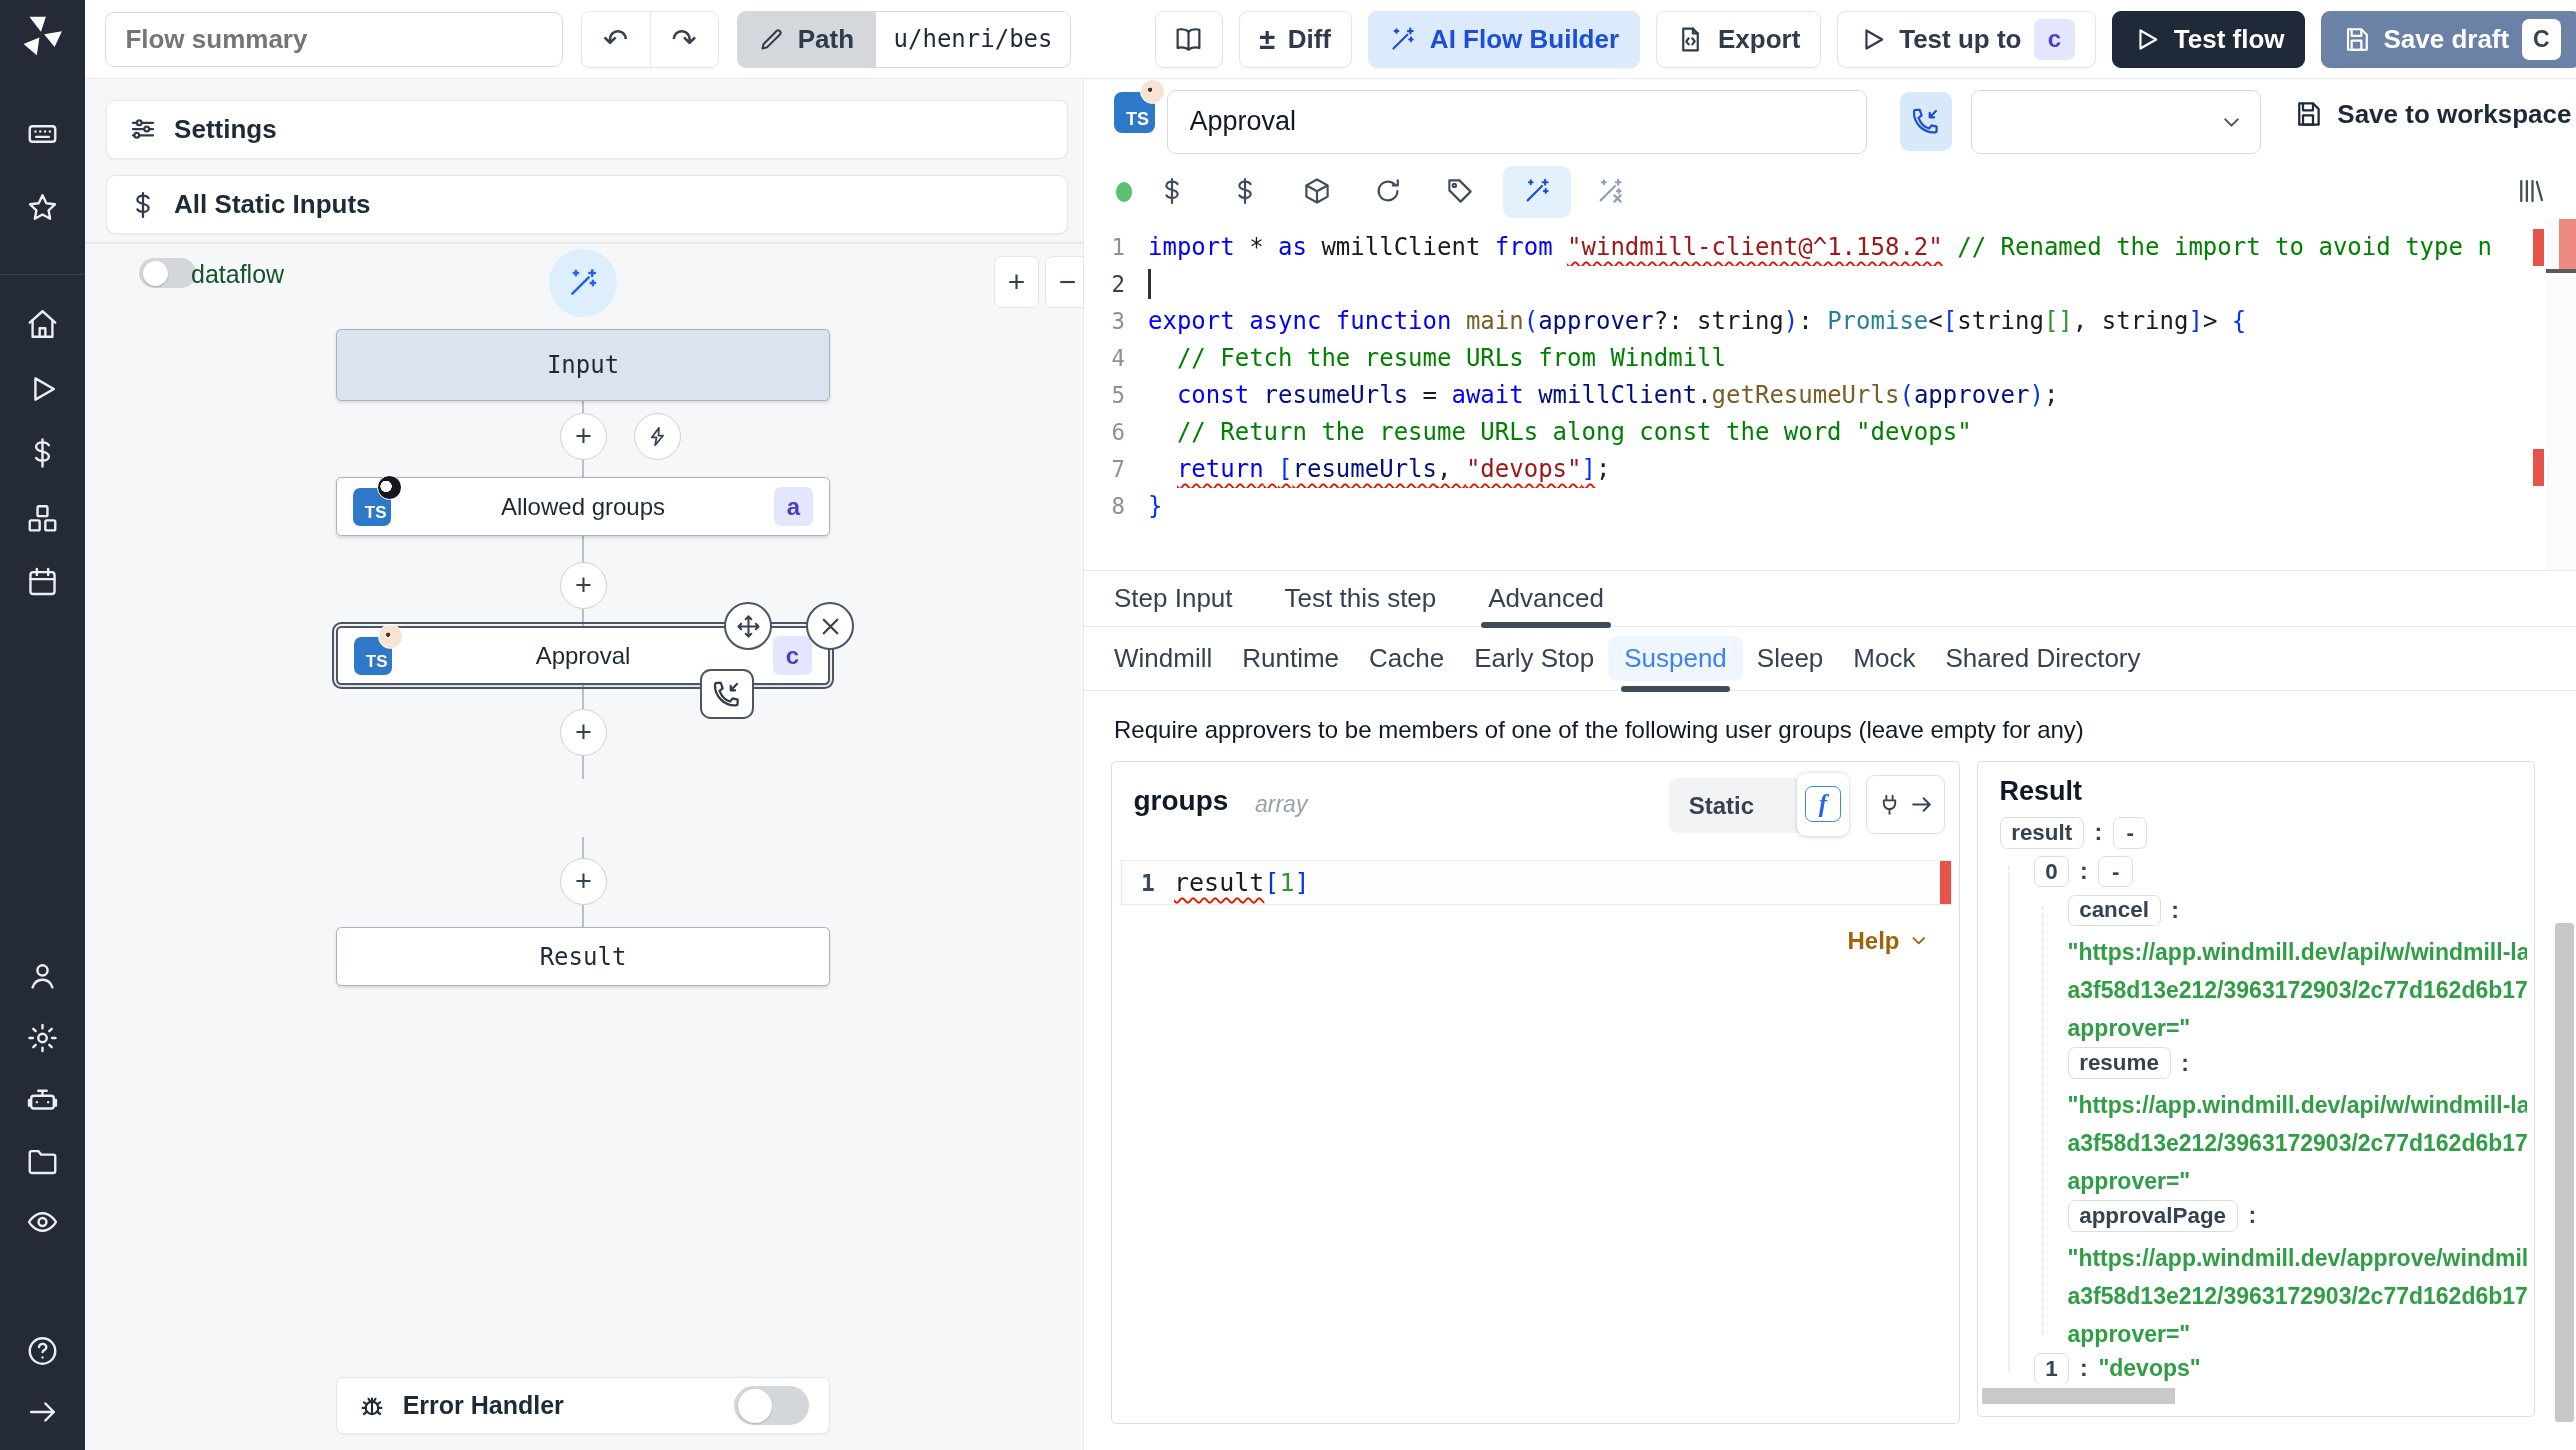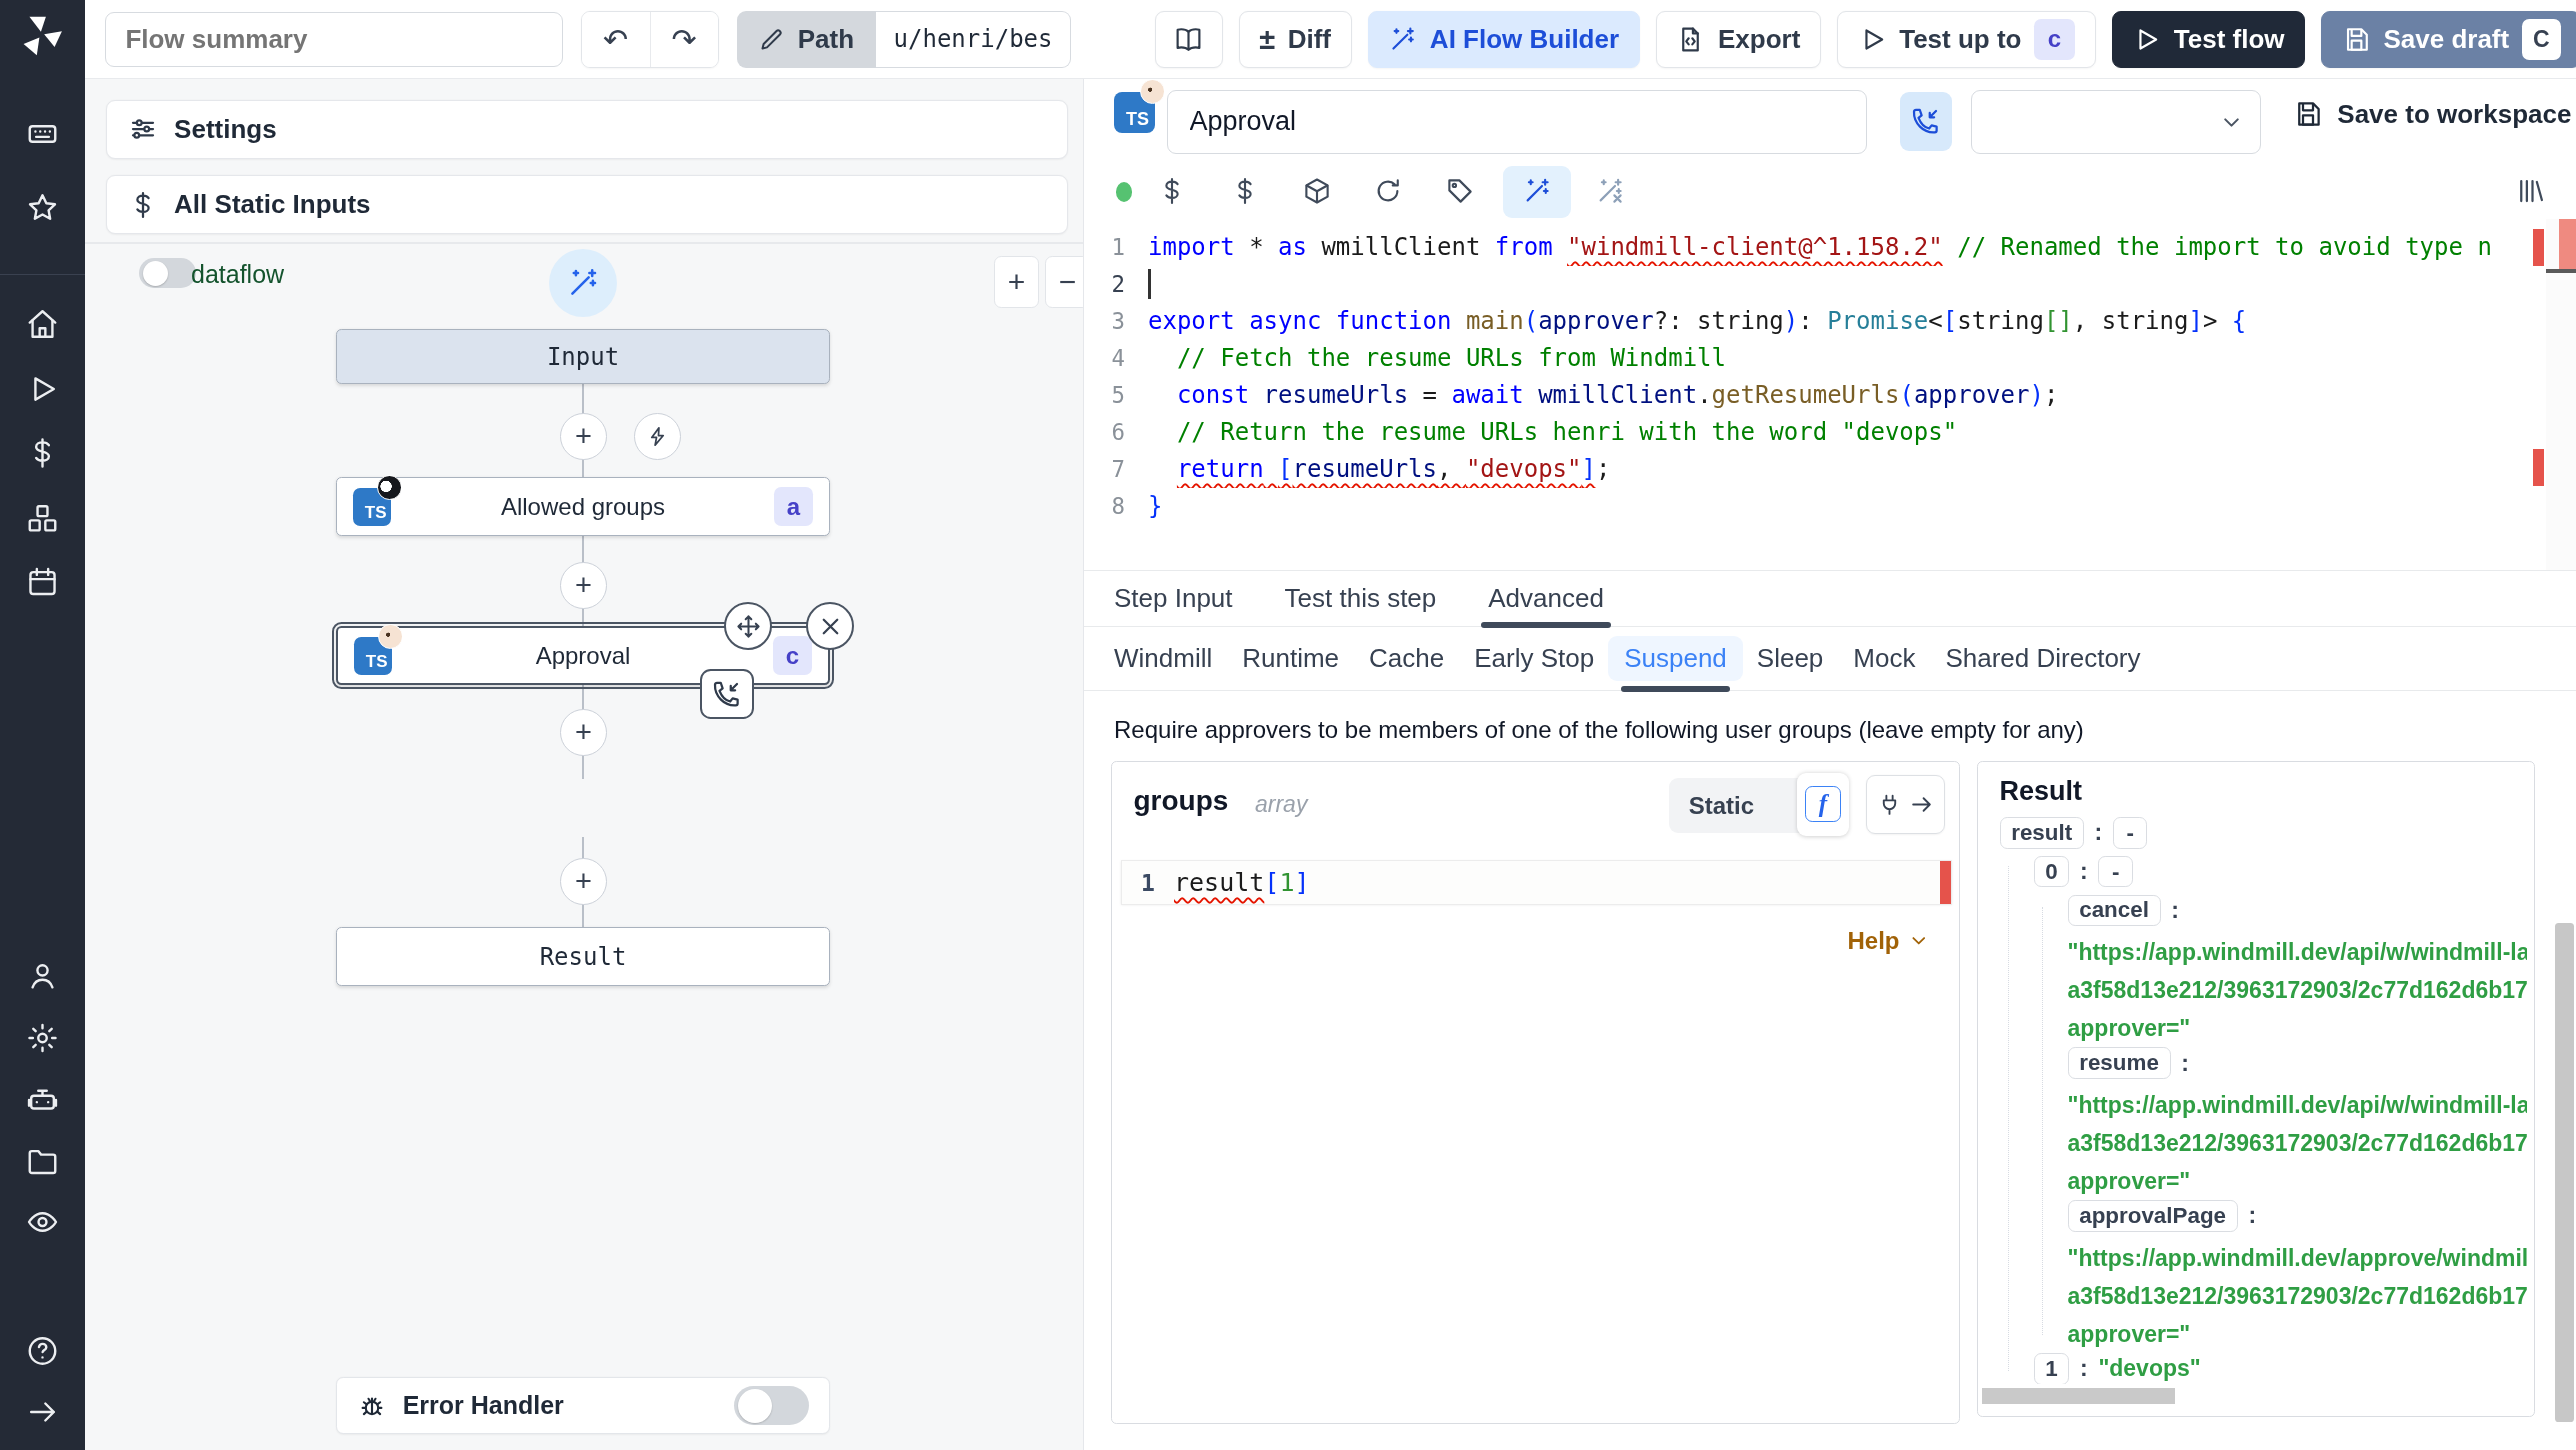--- a/index.html
+++ b/index.html
@@ -395,21 +395,21 @@
   <div class="pcirc" style="left:475px; top:334px;">+</div>
   <div class="pcirc" style="left:549px; top:334px;">
     <svg class="ic" viewBox="0 0 24 24" fill="none" stroke="currentColor" stroke-width="1.8" stroke-linejoin="round">
         <path d="M13.5 3L6 13h5l-1.5 8L18 11h-5z"></path>
       </svg>
   </div>
   <div class="pcirc" style="left:475px; top:483px;">+</div>
   <div class="pcirc" style="left:475px; top:630px;">+</div>
   <div class="pcirc" style="left:475px; top:779px;">+</div>
 
-  <div class="node virtual" style="top:250px; height:55px;">
+  <div class="node virtual" style="top:250px; height:72px;">
     <span class="nlabel mono">Input</span>
   </div>
 
   <div class="node" style="top:398px; height:59px;">
     <div class="lang-badge">TS
       <div class="avatar bird"></div>
     </div>
     <span class="nlabel">Allowed groups</span>
     <span class="step-badge">a</span>
   </div>
@@ -531,21 +531,21 @@
   </div>
 
   <div id="editor">
     <div style="height:9.8px"></div>
     <div id="code-lines">
         <div class="cline"><span class="ln">1</span><span class="lc"><span class="tk kw">import</span><span class="tk pl"> * </span><span class="tk kw">as</span><span class="tk pl"> wmillClient </span><span class="tk kw">from</span><span class="tk pl"> </span><span class="tk str sq">"windmill-client@^1.158.2"</span><span class="tk pl"> </span><span class="tk com">// Renamed the import to avoid type n</span></span></div>
         <div class="cline active"><span class="ln">2</span><span class="lc"><span id="cursor" style="left: 0px; top: 3.6px;"></span></span></div>
         <div class="cline"><span class="ln">3</span><span class="lc"><span class="tk kw">export</span><span class="tk pl"> </span><span class="tk kw">async</span><span class="tk pl"> </span><span class="tk kw">function</span><span class="tk pl"> </span><span class="tk fn">main</span><span class="tk br1">(</span><span class="tk va">approver</span><span class="tk pl">?: string</span><span class="tk br1">)</span><span class="tk pl">: </span><span class="tk ty">Promise</span><span class="tk pl">&lt;</span><span class="tk br1">[</span><span class="tk pl">string</span><span class="tk br2">[]</span><span class="tk pl">, string</span><span class="tk br1">]</span><span class="tk pl">&gt; </span><span class="tk br1">{</span></span></div>
         <div class="cline"><span class="ln">4</span><span class="lc"><span class="tk pl">  </span><span class="tk com">// Fetch the resume URLs from Windmill</span></span></div>
         <div class="cline"><span class="ln">5</span><span class="lc"><span class="tk pl">  </span><span class="tk kw">const</span><span class="tk pl"> </span><span class="tk va">resumeUrls</span><span class="tk pl"> = </span><span class="tk kw">await</span><span class="tk pl"> </span><span class="tk va">wmillClient</span><span class="tk pl">.</span><span class="tk fn">getResumeUrls</span><span class="tk br1">(</span><span class="tk va">approver</span><span class="tk br1">)</span><span class="tk pl">;</span></span></div>
-        <div class="cline"><span class="ln">6</span><span class="lc"><span class="tk pl">  </span><span class="tk com">// Return the resume URLs henri with the word "devops"</span></span></div>
+        <div class="cline"><span class="ln">6</span><span class="lc"><span class="tk pl">  </span><span class="tk com">// Return the resume URLs along const the word "devops"</span></span></div>
         <div class="cline"><span class="ln">7</span><span class="lc"><span class="tk pl">  </span><span class="tk kw sq">return</span><span class="tk pl sq"> </span><span class="tk br1 sq">[</span><span class="tk va sq">resumeUrls</span><span class="tk pl sq">, </span><span class="tk str sq">"devops"</span><span class="tk br1 sq">]</span><span class="tk pl">;</span></span></div>
         <div class="cline"><span class="ln">8</span><span class="lc"><span class="tk br1">}</span></span></div>
       </div>
     <div id="ov-ruler">
         <div class="ruler-mark" style="top: 9.8px; height: 37px;"></div>
         <div class="ruler-mark" style="top: 230px; height: 37px;"></div>
       </div>
     <div id="minimap">
       <div class="mm-txt">na</div>
       <div class="mm-red"></div>

